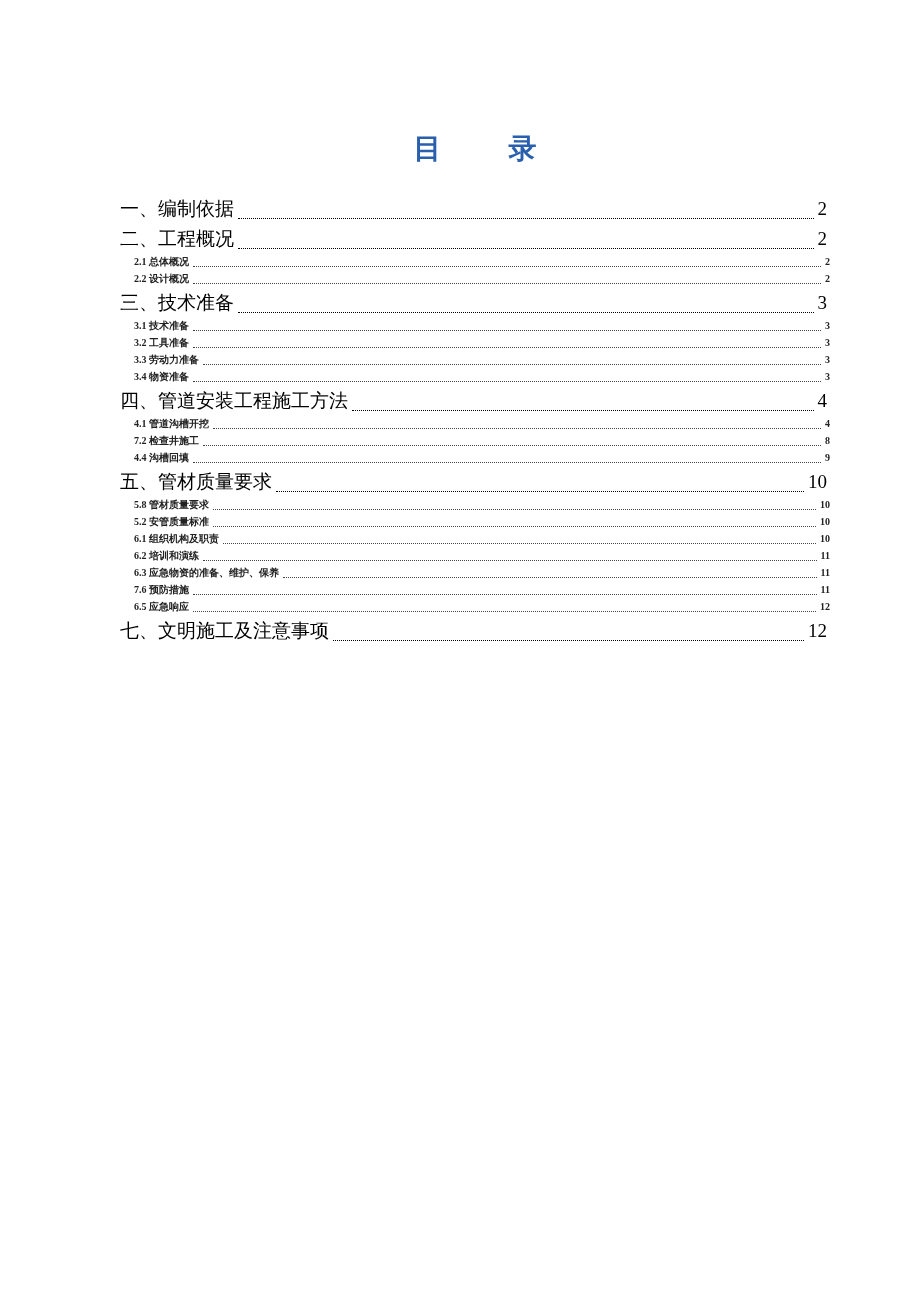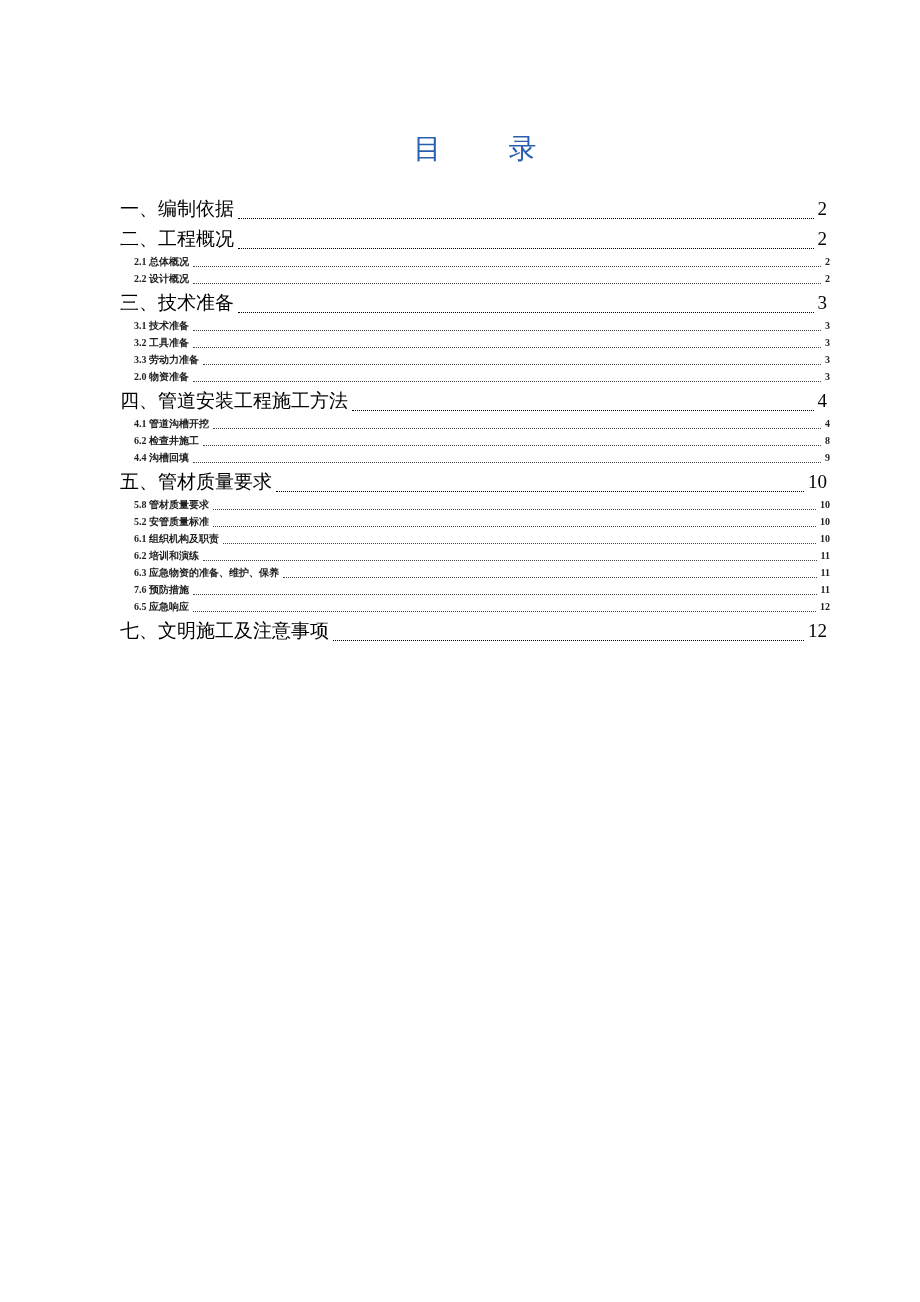--- a/index.html
+++ b/index.html
@@ -13,21 +13,21 @@
   .page {
     box-sizing: border-box;
     width: 920px;
     padding: 130px 90px 0 120px;
   }
   .title {
     text-align: center;
     color: #2a5fae;
     font-size: 28px;
     letter-spacing: 30px;
-    font-weight: 400;
+    font-weight: 700;
     margin-bottom: 28px;
     padding-left: 30px; 
   }
   .toc-line {
     display: flex;
     align-items: baseline;
     white-space: nowrap;
     overflow: hidden;
   }
   .toc-l1 {
@@ -100,36 +100,36 @@
         <span class="toc-label">3.2 工具准备</span>
         <span class="toc-dots"></span>
         <span class="toc-page">3</span>
       </div>
       <div class="toc-line toc-l2">
         <span class="toc-label">3.3 劳动力准备</span>
         <span class="toc-dots"></span>
         <span class="toc-page">3</span>
       </div>
       <div class="toc-line toc-l2">
-        <span class="toc-label">2.0 物资准备</span>
+        <span class="toc-label">3.4 物资准备</span>
         <span class="toc-dots"></span>
         <span class="toc-page">3</span>
       </div>
       <div class="toc-line toc-l1">
         <span class="toc-label">四、管道安装工程施工方法</span>
         <span class="toc-dots"></span>
         <span class="toc-page">4</span>
       </div>
       <div class="toc-line toc-l2">
         <span class="toc-label">4.1 管道沟槽开挖</span>
         <span class="toc-dots"></span>
         <span class="toc-page">4</span>
       </div>
       <div class="toc-line toc-l2">
-        <span class="toc-label">6.2 检查井施工</span>
+        <span class="toc-label">7.2 检查井施工</span>
         <span class="toc-dots"></span>
         <span class="toc-page">8</span>
       </div>
       <div class="toc-line toc-l2">
         <span class="toc-label">4.4 沟槽回填</span>
         <span class="toc-dots"></span>
         <span class="toc-page">9</span>
       </div>
       <div class="toc-line toc-l1">
         <span class="toc-label">五、管材质量要求</span>

